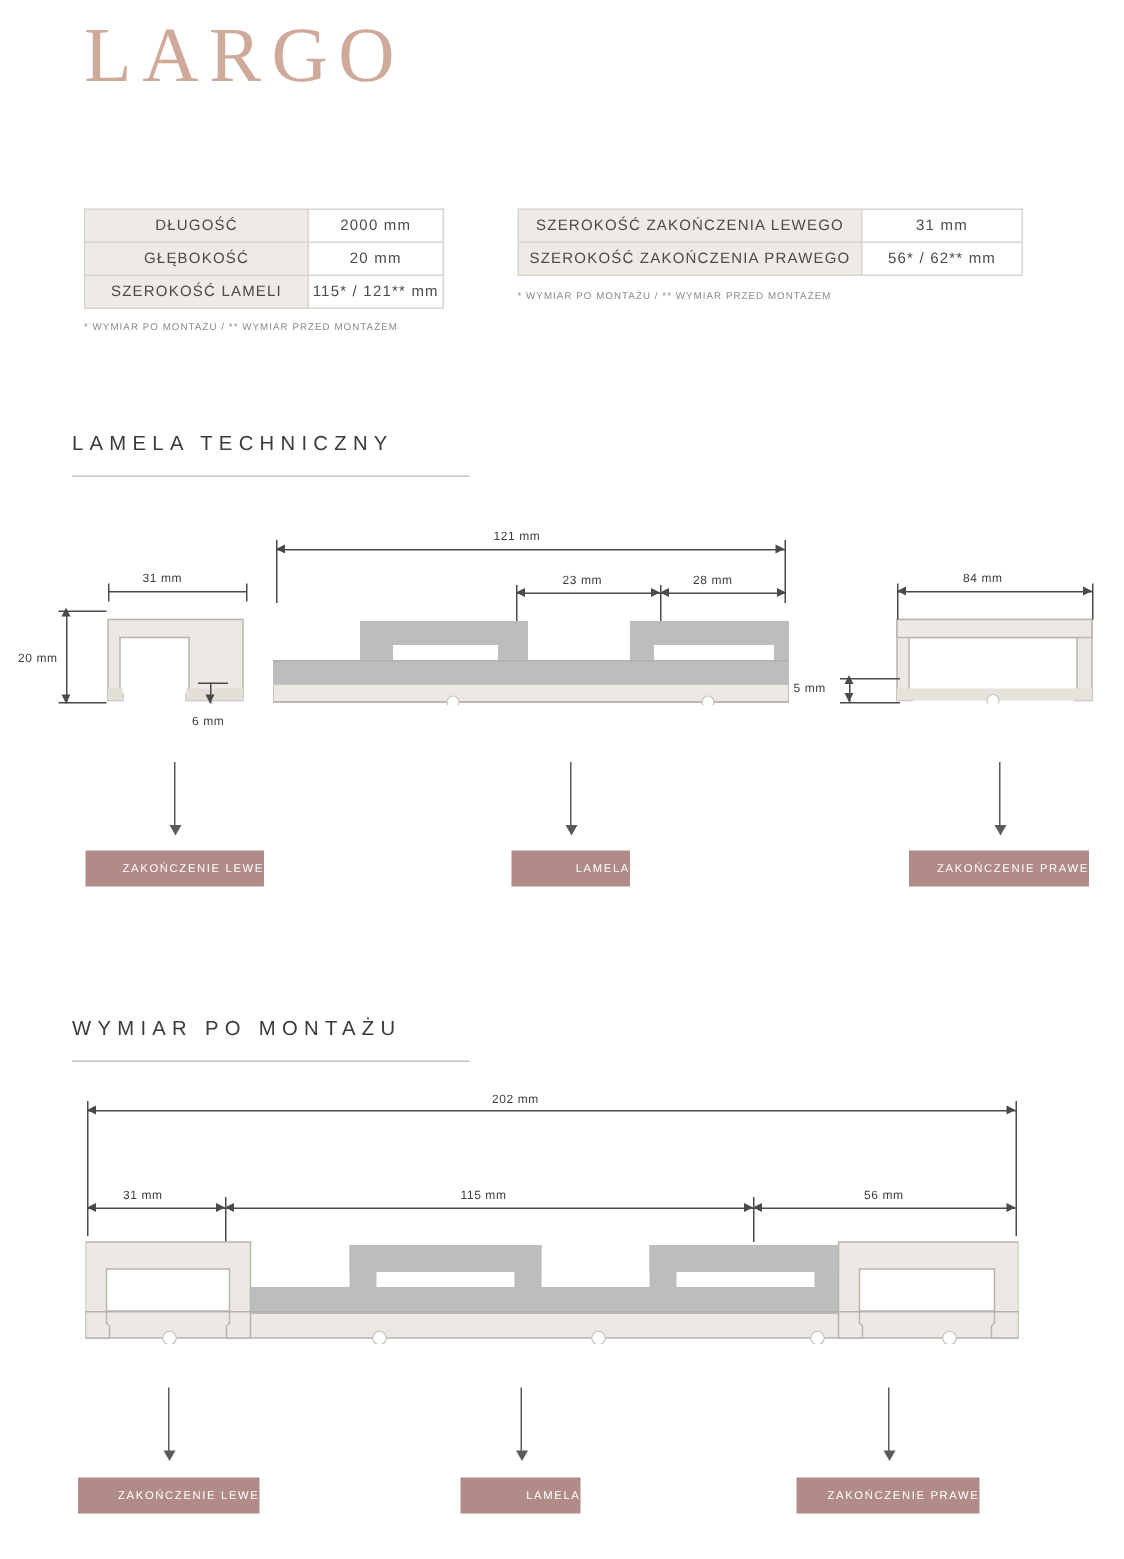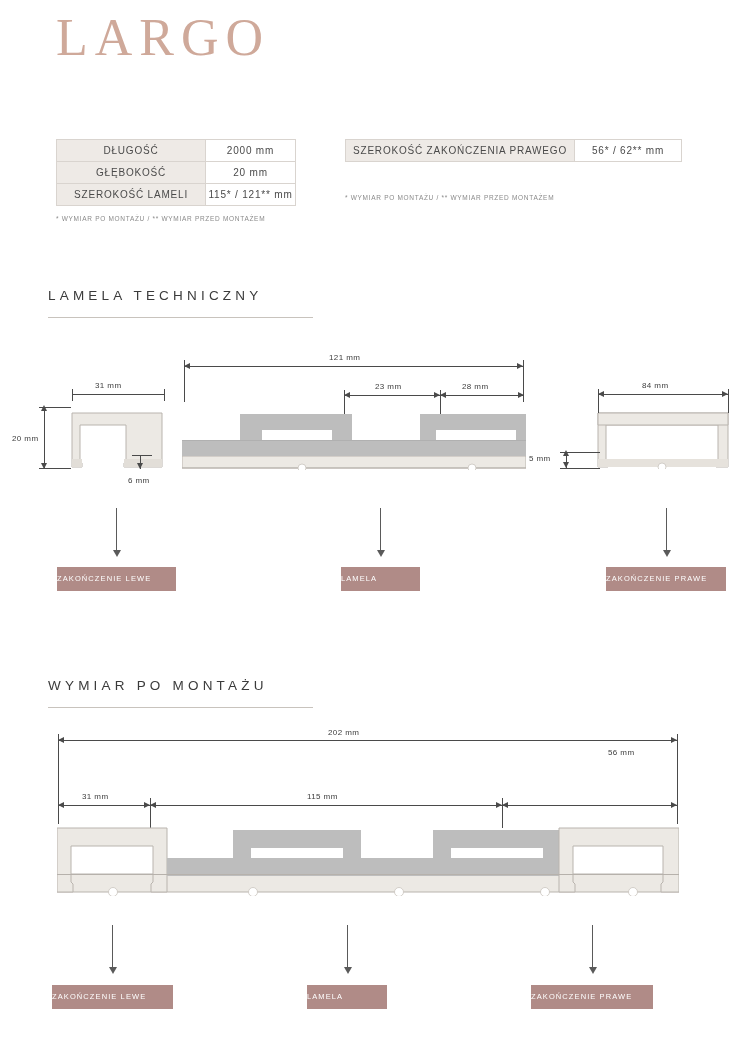--- a/index.html
+++ b/index.html
@@ -130,21 +130,21 @@
     border-top: 7px solid #5a5a5a;
   }
 
   
   .tag {
     position: absolute;
     background: #b08b87;
     color: #ffffff;
     font-size: 7.5px;
     letter-spacing: 1.1px;
-    text-align: left;
+    text-align: right;
     line-height: 24px;
     height: 24px;
     white-space: nowrap;
   }
 </style>
 </head>
 <body>
 
 <div class="brand">LARGO</div>
 
@@ -161,20 +161,24 @@
   <tr>
     <td class="label">SZEROKOŚĆ LAMELI</td>
     <td class="value">115* / 121** mm</td>
   </tr>
 </tbody>
   </table>
 <div class="footnote" id="footnote-left">* WYMIAR PO MONTAŻU / ** WYMIAR PRZED MONTAŻEM</div>
 
 <table class="spec-table" id="table-right">
   <tbody>
+      <tr>
+    <td class="label">SZEROKOŚĆ ZAKOŃCZENIA LEWEGO</td>
+    <td class="value">31 mm</td>
+  </tr>
   <tr>
     <td class="label">SZEROKOŚĆ ZAKOŃCZENIA PRAWEGO</td>
     <td class="value">56* / 62** mm</td>
   </tr>
 </tbody>
   </table>
 <div class="footnote" id="footnote-right">* WYMIAR PO MONTAŻU / ** WYMIAR PRZED MONTAŻEM</div>
 
 <div class="section-title" id="sec1-title">LAMELA TECHNICZNY</div>
 <div class="section-rule" id="sec1-rule"></div>
@@ -290,21 +294,21 @@
 
 <div class="hline" style="left:150px; top:805px; width:352px;"></div>
 <div class="arr-l" style="left:150px; top:802px;"></div>
 <div class="arr-r" style="left:496px; top:802px;"></div>
 <div class="tickv" style="left:502px; top:798px; height:30px;"></div>
 <div class="dim-text" style="left:307px; top:792px;">115 mm</div>
 
 <div class="hline" style="left:502px; top:805px; width:175px;"></div>
 <div class="arr-l" style="left:502px; top:802px;"></div>
 <div class="arr-r" style="left:671px; top:802px;"></div>
-<div class="dim-text" style="left:576px; top:748px;margin-left:32px;">56 mm</div>
+<div class="dim-text" style="left:576px; top:792px;">56 mm</div>
 
 <svg class="profile" style="left:57px; top:820px;" width="622" height="76" viewBox="0 0 622 76">
 
   <path d="M0,54 L0,72 L622,72 L622,54 Z" fill="#ece9e4" stroke="#b9b4ae" stroke-width="1"></path>
 
   <path d="M0,8 L0,72 L16,72 L16,64 L14,62 L14,26 L96,26 L96,62 L94,64 L94,72 L110,72 L110,54 L110,8 Z" fill="#ece9e4" stroke="#b9b4ae" stroke-width="1"></path>
 
   <rect x="110" y="38" width="392" height="18" fill="#bdbdbd"></rect>
 
   <rect x="176" y="10" width="128" height="18" fill="#bdbdbd"></rect>

